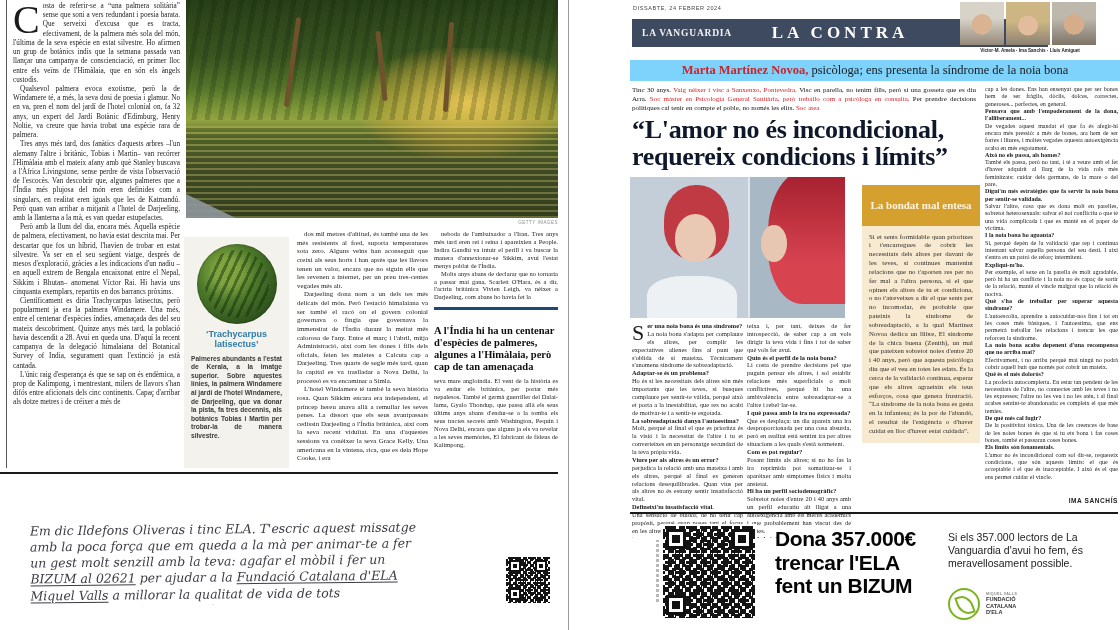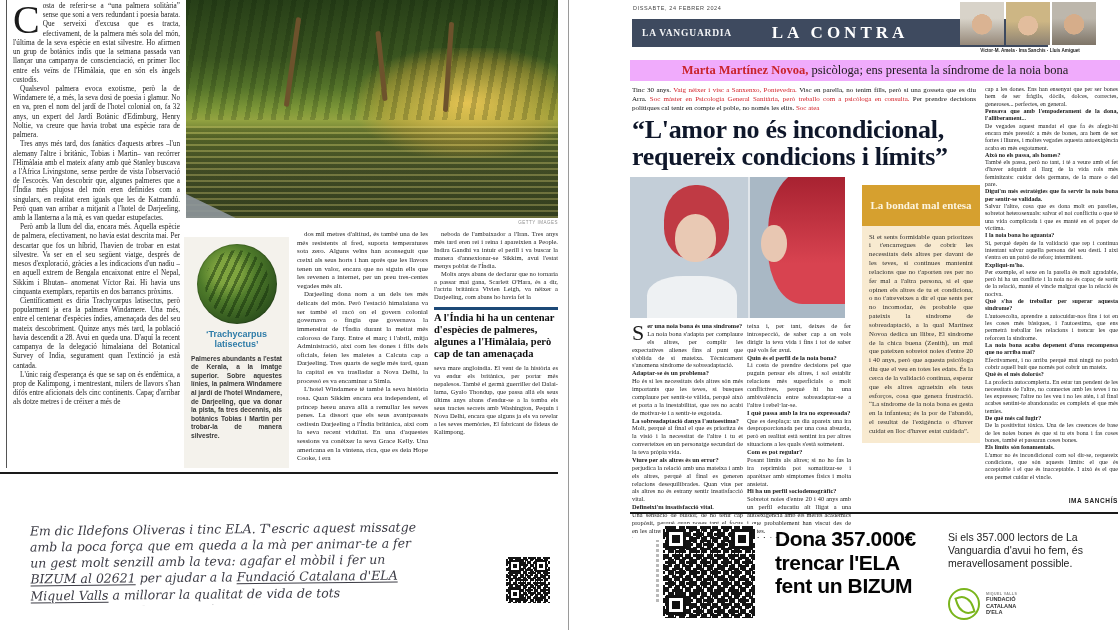--- a/index.html
+++ b/index.html
@@ -34,21 +34,21 @@
   #lp-box .circ { width:80px; height:80px; margin:0 auto; border-radius:50%;
     background:radial-gradient(circle at 38% 35%, #7fa43f 0 18%, #4e7a2a 40%, #2d511d 75%, #1f3a14 100%);
     box-shadow:inset 0 0 0 1px rgba(0,0,0,.15); position:relative; overflow:hidden; }
   #lp-box .circ i { position:absolute; left:10%; top:8%; width:80%; height:84%;
     background:repeating-linear-gradient(115deg, rgba(15,40,8,.45) 0 3px, transparent 3px 8px); border-radius:50%; }
   #lp-box .sp-title { margin-top:6px; text-align:center; font:700 9px/1.1 "Liberation Sans",sans-serif; color:#2e7ca8; }
   #lp-box .sp-cap { margin-top:5px; font:700 6.6px/1.3 "Liberation Sans",sans-serif; color:#3a3a3a; text-align:justify; }
 
   #lp-col2 { left:297px; top:230px; width:131px; height:240px; font-size:6.9px; line-height:1.25; }
   #lp-col3 { left:434px; top:230px; width:124px; height:240px; font-size:6.5px; line-height:1.22; }
-  .pull { border-top:3px solid #1d4977; padding-top:2px; margin:6px 0 5px 0;
+  .pull { border-top:3px solid #1d4977; padding-top:15px; margin:6px 0 5px 0;
     font-weight:700; font-size:10.5px; line-height:1.12; text-align:left; color:#0f0f0f; }
   #lp-hr { left:0; top:472px; width:558px; height:2px; background:#1a1a1a; }
 
   #lp-hw { left:30px; top:488px; width:470px; height:116px; overflow:hidden;
     font-family:"DejaVu Serif",serif; font-style:italic; font-size:12.5px; line-height:1.3;
     color:#3d3d46; transform:rotate(-.6deg); white-space:pre-line; }
   .hw-u { text-decoration:underline; text-underline-offset:2px; }
 
   
   .qr { position:absolute; background-color:#fff;
@@ -75,21 +75,21 @@
   .colphoto { width:44px; height:43px; background:
       radial-gradient(circle at 50% 52%, #dab392 0 32%, transparent 33%),
       linear-gradient(180deg,#d8d3c9 0 38%, #96897a 100%); }
   .colphoto:nth-child(2){ background:
       radial-gradient(circle at 50% 55%, #e2bd9d 0 30%, transparent 31%),
       linear-gradient(180deg,#cdb684 0 45%, #8d8273 100%); }
   .colphoto:nth-child(3){ background:
       radial-gradient(circle at 50% 52%, #d6ad8a 0 32%, transparent 33%),
       linear-gradient(180deg,#bdb7ac 0 38%, #7e7467 100%); }
   #rp-authors { left:318px; top:48px; width:164px; text-align:center; font:700 4.6px "Liberation Sans",sans-serif; color:#222; }
-  #rp-kicker { left:0; top:60px; width:490px; height:21px; background:#f0abfc; text-align:center; font-size:12.5px; line-height:21px; }
+  #rp-kicker { left:0; top:60px; width:490px; height:21px; background:#7dd3fc; text-align:center; font-size:12.5px; line-height:21px; }
   #rp-kicker .kn { color:#c9242b; font-weight:700; }
   #rp-kicker .kd { color:#1a1a1a; }
   #rp-intro { left:2px; top:86px; width:344px; font-weight:400; font-size:7px; line-height:1.3; text-align:justify; }
   #rp-intro .red { color:#d2232a; } #rp-intro .blk { color:#111; }
   #rp-headline { left:2px; top:116px; width:368px; font-weight:700; font-size:26px; line-height:1.05; letter-spacing:-.3px; color:#0f172a; }
   #rp-photo { left:0; top:177px; width:215px; height:141px; overflow:hidden;
     background:linear-gradient(90deg,#c3ced8 0 55%,#a9b8c5 55% 100%); }
   #rp-photo .seam { position:absolute; left:55%; top:0; width:2px; height:100%; background:rgba(255,255,255,.65); }
   #rp-photo .rhair { position:absolute; left:16%; top:6%; width:30%; height:52%; background:#c03a44; border-radius:48% 48% 42% 42%; }
   #rp-photo .rface { position:absolute; left:21%; top:26%; width:19%; height:34%; background:#e9c9b4; border-radius:50% 50% 46% 46%; }

